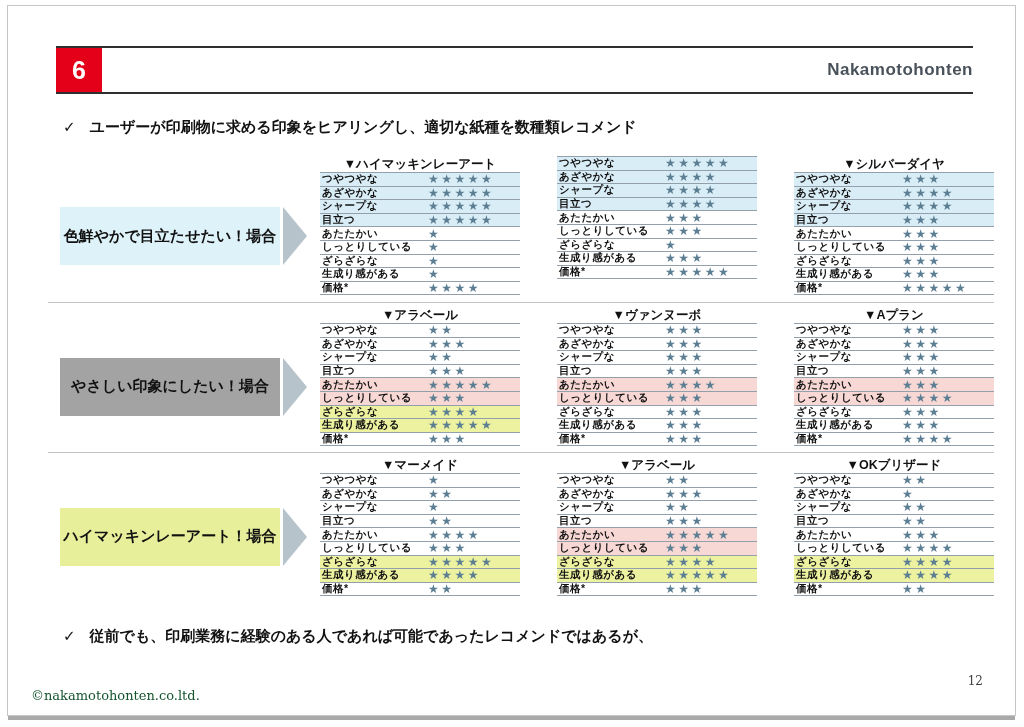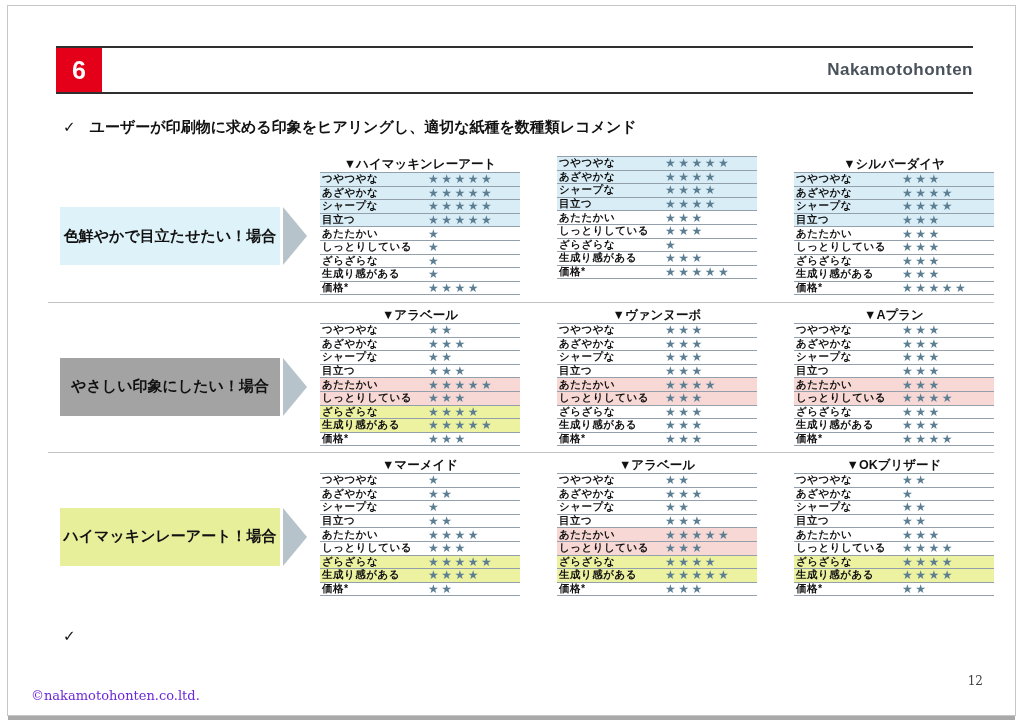--- a/index.html
+++ b/index.html
@@ -40,21 +40,21 @@
   .prows{border-top:1px solid var(--row_line);}
   .prow{display:flex;align-items:center;height:13.6px;border-bottom:1px solid var(--row_line);
     font-size:10.5px;font-weight:bold;white-space:nowrap;}
   .prow-label{flex:1;padding-left:2px;letter-spacing:0.5px;}
   .prow-stars{width:92px;color:var(--star);font-size:12px;letter-spacing:2.5px;line-height:1;}
   .prow.hl-blue{background:var(--hl_blue);}
   .prow.hl-pink{background:var(--hl_pink);}
   .prow.hl-yellow{background:var(--hl_yellow);}
   
   .copyright{position:absolute;left:23px;bottom:12px;font-family:"DejaVu Serif","Liberation Serif",serif;
-    font-size:13px;color:#6d28d9;}
+    font-size:13px;color:#14532d;}
   .pagenum{position:absolute;right:32px;bottom:27px;font-family:"DejaVu Serif","Liberation Serif",serif;
     font-size:12px;color:#404040;}
 </style>
 </head>
 <body>
 
 <div class="slide">
 
   <div class="header">
     <div class="badge">6</div>
@@ -466,19 +466,19 @@
   </div>
             </div>
   </div>
         </div>
   </div>
     </div>
 
   <div class="bullet-bottom">
     <span class="check">✓</span>
     <span>
-      <br>
+      <span>従前でも、印刷業務に経験のある人であれば可能であったレコメンドではあるが、</span><br>
     </span>
   </div>
 
   <div class="copyright">©nakamotohonten.co.ltd.</div>
   <div class="pagenum">12</div>
 </div>
 
 </body></html>

